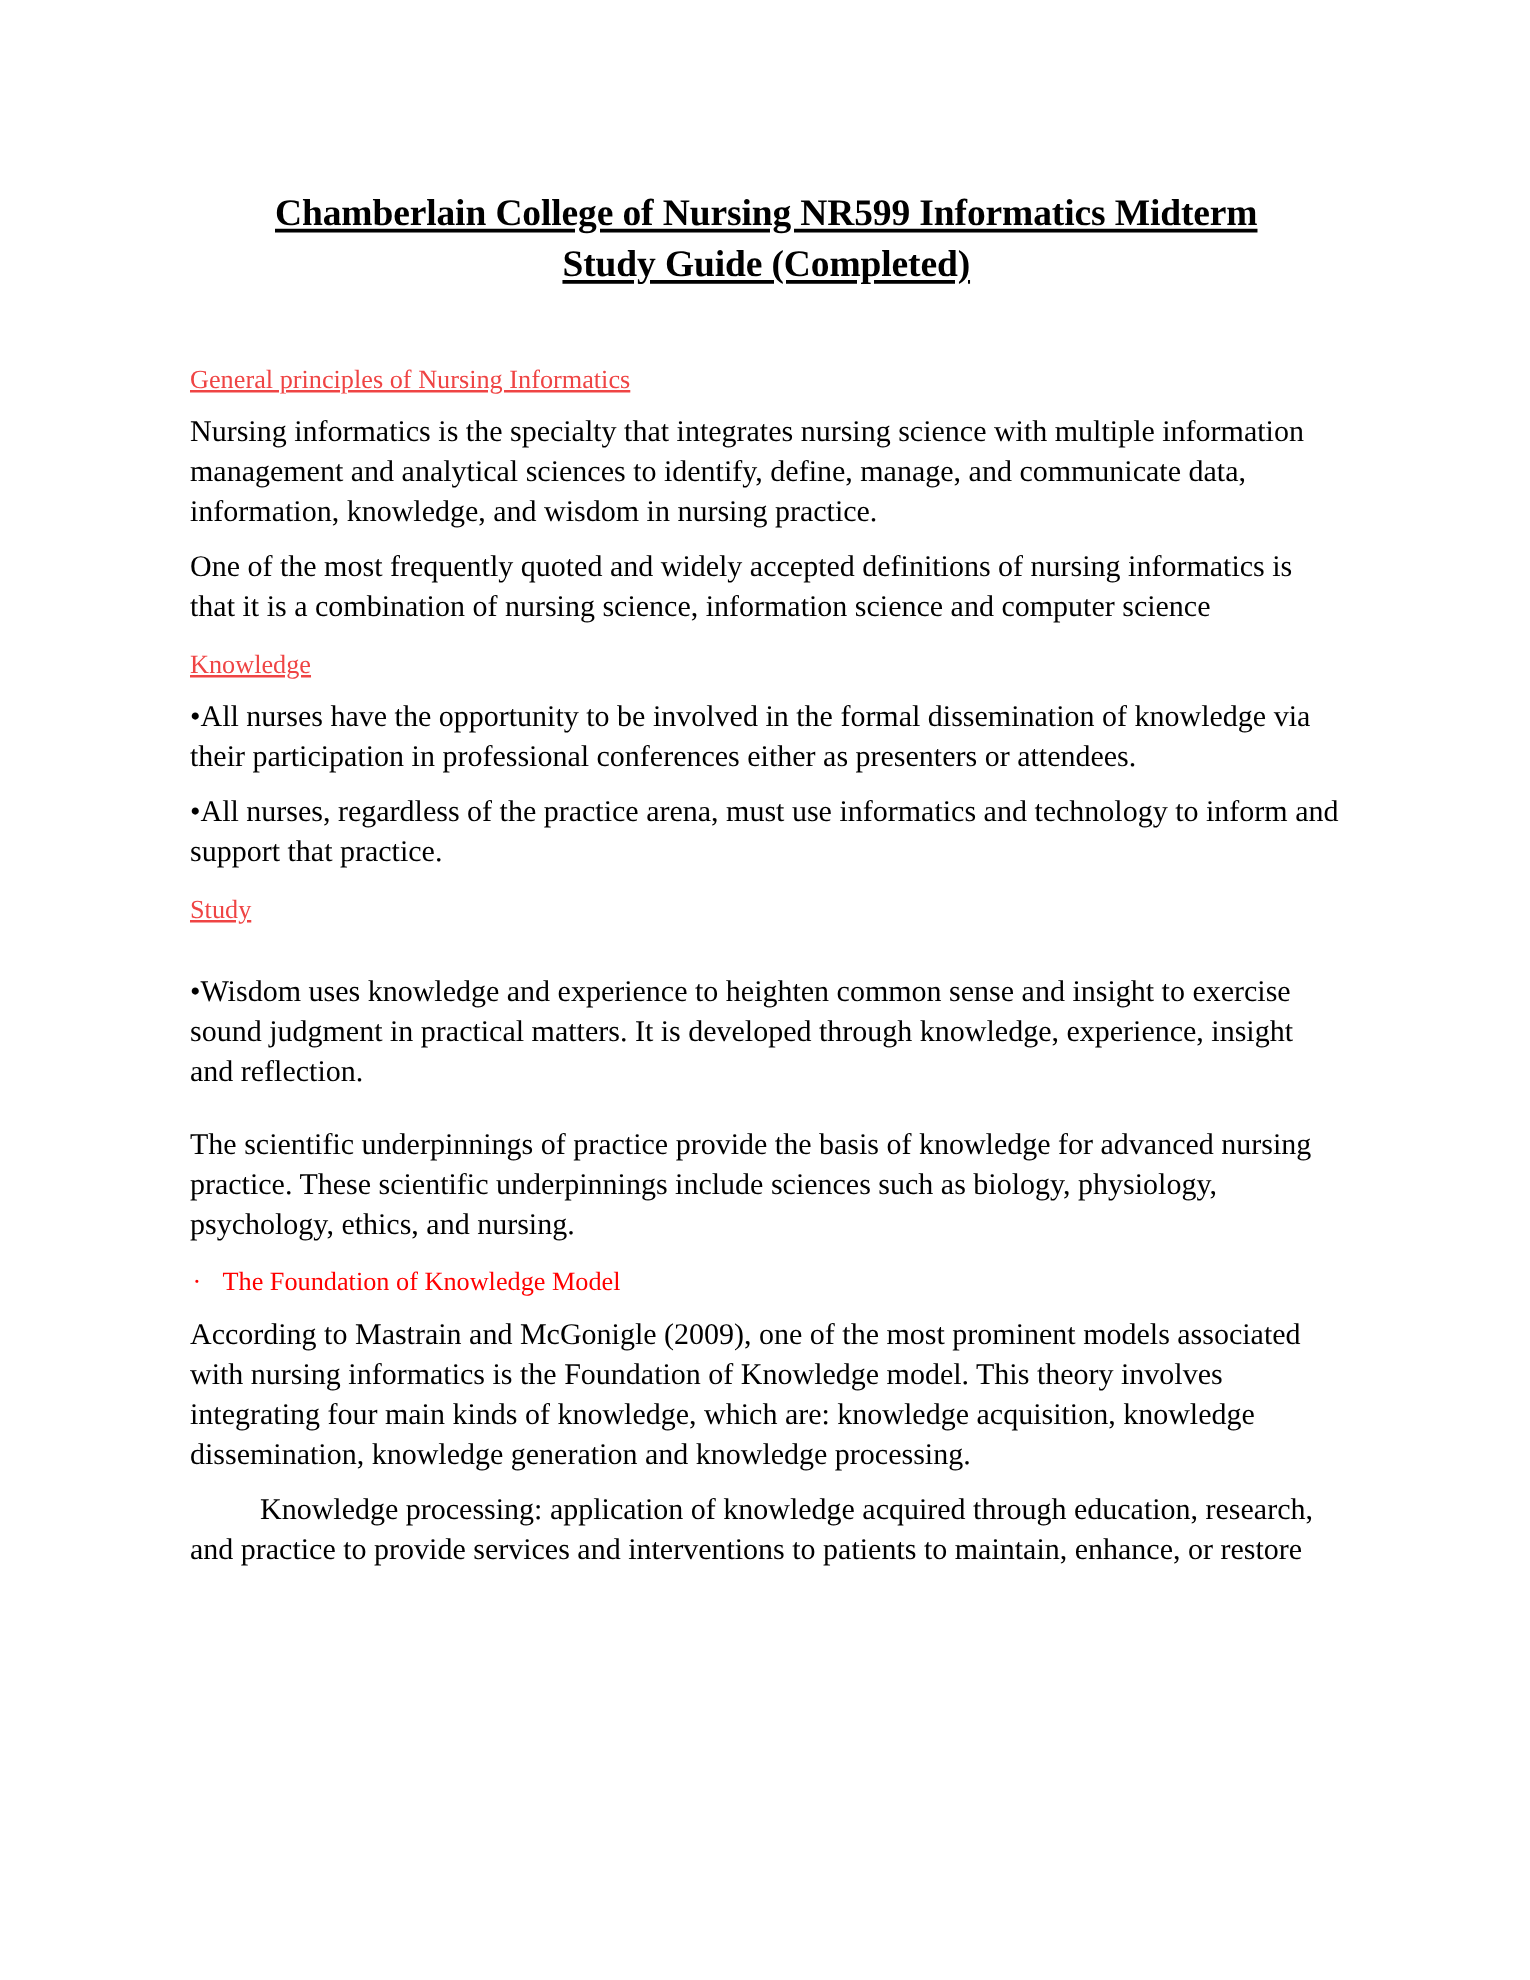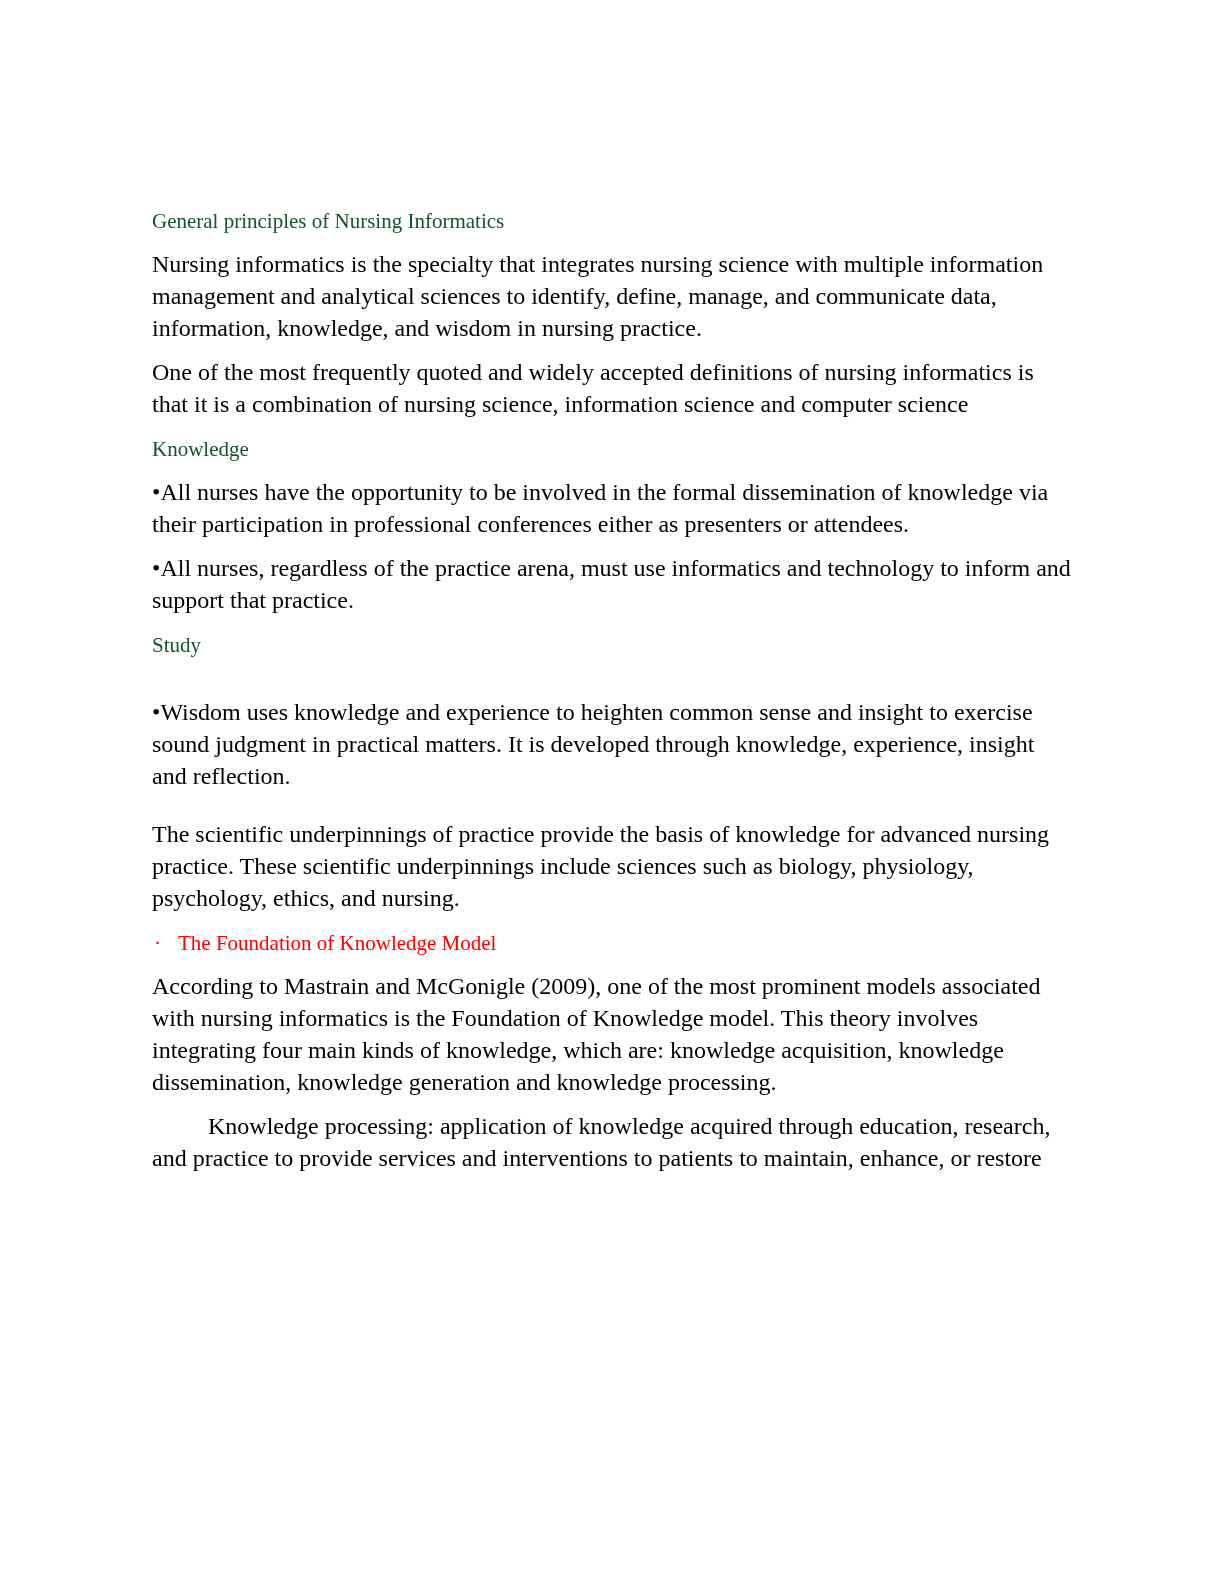--- a/index.html
+++ b/index.html
@@ -41,26 +41,27 @@
   }
   .doc-title .tline {
     display: inline;
     text-decoration: underline;
     text-decoration-thickness: 2.5px;
     text-underline-offset: 3px;
   }
 
   
   .sec-head {
-    color: #14532d;
+    color: #ef4444;
     font-size: 21px;
     line-height: 30px;
     font-weight: normal;
     margin: 0;
     padding: 0;
+    text-decoration: underline;
   }
 
   
   p.body {
     font-size: 24px;
     line-height: 32px;
     margin: 0;
     padding: 0;
     text-align: left;
   }
@@ -95,20 +96,24 @@
   .gap-sec-para  { height: 12px; }
   .gap-para      { height: 12px; }
   .gap-para-sec  { height: 14px; }
 </style>
 </head>
 <body>
 
 <div class="page">
   <div class="content">
 
+    <div class="doc-title">
+      <span class="tline">Chamberlain College of Nursing NR599 Informatics Midterm</span><br>
+      <span class="tline">Study Guide (Completed)</span>
+    </div>
 
     <div class="gap-title-sec"></div>
 
     <div class="sec-head">General principles of Nursing Informatics</div>
     <div class="gap-sec-para"></div>
     <p class="body">Nursing informatics is the specialty that integrates nursing science with multiple information management and analytical sciences to identify, define, manage, and communicate data, information, knowledge, and wisdom in nursing practice.</p>
     <div class="gap-para"></div>
     <p class="body">One of the most frequently quoted and widely accepted definitions of nursing informatics is that it is a combination of nursing science, information science and computer science</p>
 
     <div class="gap-para-sec"></div>

